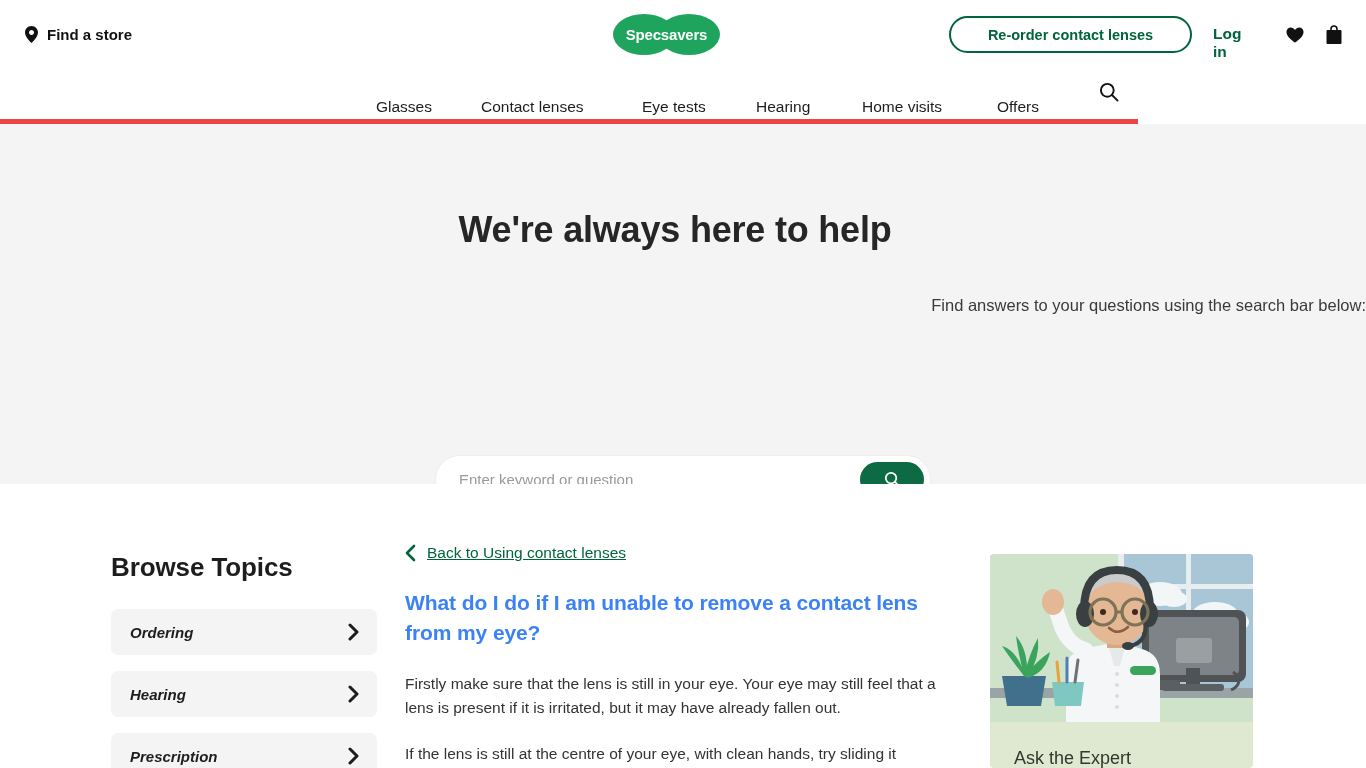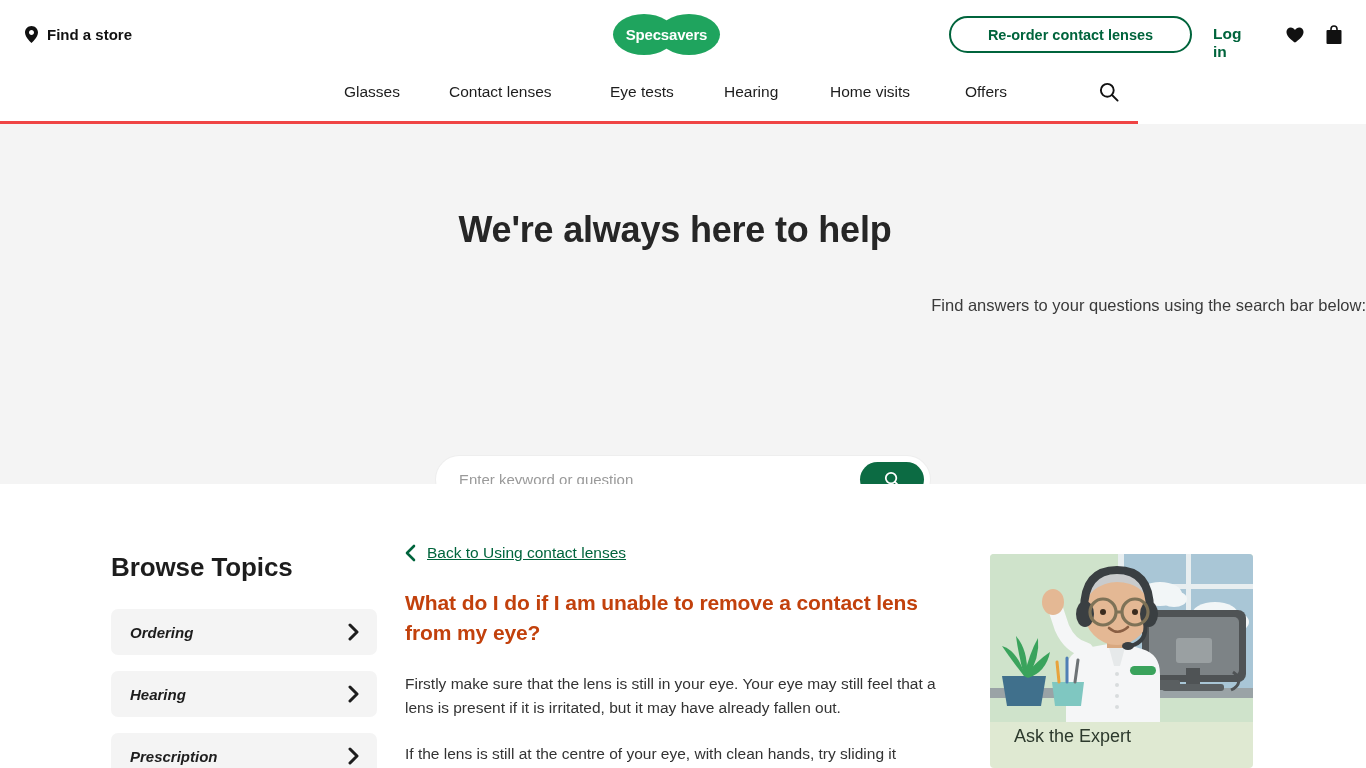--- a/index.html
+++ b/index.html
@@ -11,21 +11,21 @@
     font-family: "Liberation Sans", sans-serif;
     color: #262626;
   }
 
   
   .header {
     position: relative;
     width: 1138px;
     height: 124px;
     background: #ffffff;
-    border-bottom: 3px solid #ef4444;
+    border-bottom: 5px solid #ef4444;
   }
 
   .find-store {
     position: absolute;
     left: 25px; top: 26px;
     display: flex; align-items: center; gap: 9px;
     font-size: 15px; font-weight: bold; color: #111111;
     cursor: pointer;
   }
   .pin-icon { display: block; width: 13px; height: 17px; }
@@ -90,21 +90,22 @@
     left: 0; top: 74px;
     width: 1366px; height: 50px;
     display: flex; align-items: center;
   }
   .nav-item {
     position: absolute;
     font-size: 15.5px;
     color: #1d1d1d;
     cursor: pointer;
     white-space: nowrap;
-    top: 9px;
+    top: 24px;
+    margin-left: 32px;
   }
   .nav-search {
     position: absolute;
     left: 1099px; top: 8px;
     width: 20px; height: 20px;
     cursor: pointer;
   }
   .book-btn {
     position: absolute;
     left: 1137px; top: 0px;
@@ -202,41 +203,41 @@
     display: flex; align-items: center; gap: 11px;
     cursor: pointer; margin-bottom: 26px;
   }
   .backlink .chev-left { width: 11px; height: 18px; flex: 0 0 auto; }
   .backlink span {
     font-size: 15.5px; color: #00643c;
     text-decoration: underline;
   }
   .article h3 {
     margin: 0 0 24px 0;
-    font-size: 21px; font-weight: bold; color: #c2410c;
+    font-size: 21px; font-weight: bold; color: #3b82f6;
     line-height: 1.42;
     letter-spacing: -0.1px;
   }
   .article p {
     margin: 0 0 21px 0;
     font-size: 15.5px; color: #333333; line-height: 1.58;
   }
 
   
   .expert-card {
     position: absolute;
     left: 990px; top: 70px;
     width: 263px; height: 214px;
     background: #dfe9d2;
     border-radius: 4px;
     overflow: hidden;
   }
   .expert-illus { position: relative; width: 263px; height: 168px; overflow: hidden; }
   .expert-title {
-    margin: 0; padding: 4px 24px 0 24px;
+    margin: 0; padding: 26px 24px 0 24px;
     font-size: 18px; color: #2d3a2d; font-weight: normal;
   }
 </style>
 </head>
 <body>
 
 <div class="header">
 
   <div class="find-store">
     <svg class="pin-icon" viewBox="0 0 13 17">

